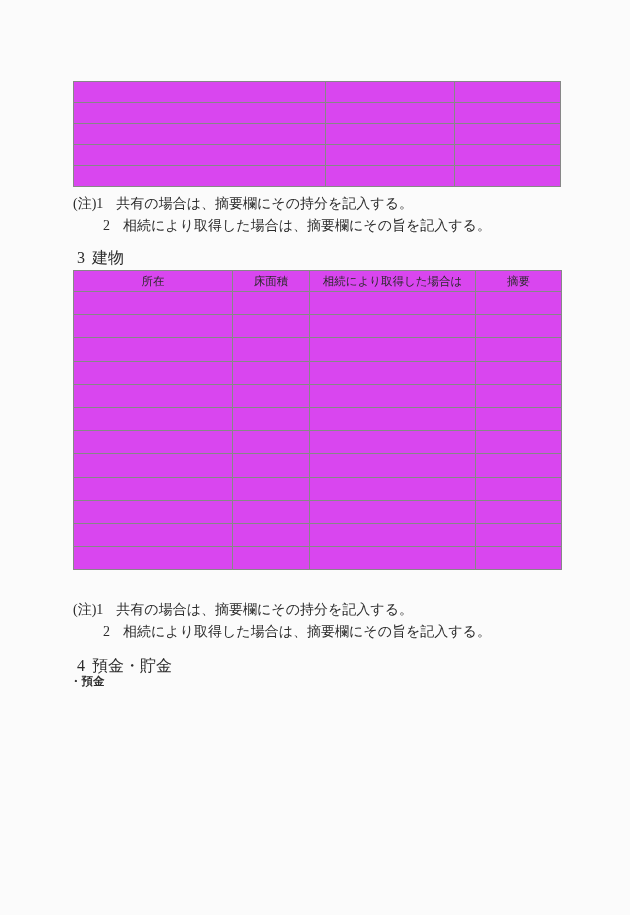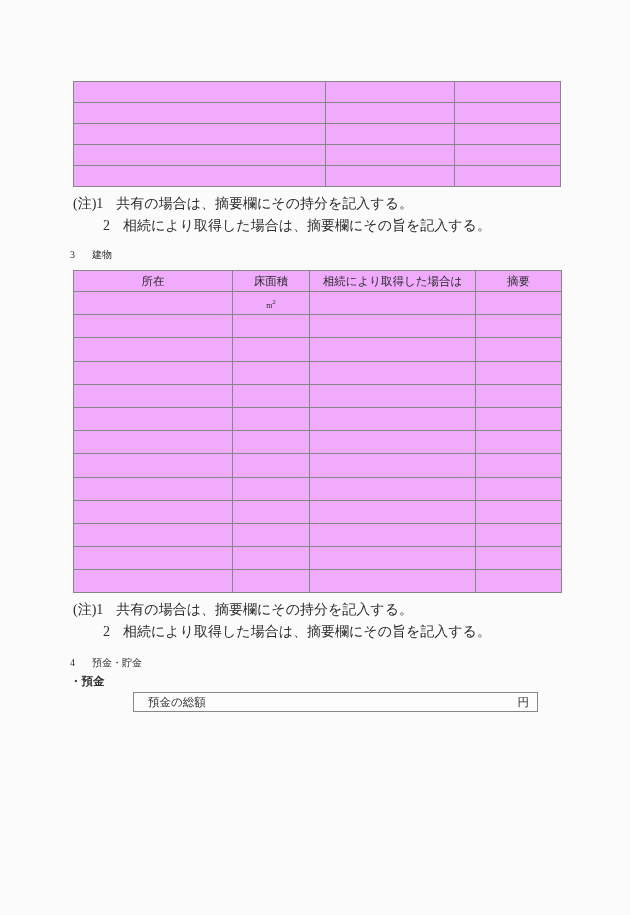--- a/index.html
+++ b/index.html
@@ -21,21 +21,21 @@
     top: 0;
     width: 630px;
     height: 915px;
   }
 
   
   .form-table {
     position: absolute;
     border-collapse: collapse;
     table-layout: fixed;
-    background: #f0abfc;
+    background: #d946ef;
   }
   .form-table td, .form-table th {
     border: 1px solid #878787;
     padding: 0;
     font-weight: normal;
     font-size: 11.5px;
     color: #2b2b2b;
     text-align: center;
     vertical-align: middle;
     line-height: 1.1;
@@ -92,22 +92,23 @@
     width: 20px;
     text-align: left;
   }
   .note-lead {
     display: inline-block;
   }
 
   
   .section-heading {
     position: absolute;
-    font-size: 10px;
+    font-size: 16px;
     white-space: nowrap;
+    text-align: center;
   }
   .section-heading .sec-num {
     display: inline-block;
     width: 22px;
   }
   .bullet-heading {
     position: absolute;
     font-size: 11.5px;
     white-space: nowrap;
     font-weight: bold;
@@ -184,26 +185,20 @@
       <tr>
         <th style="width:158px">所在</th>
         <th style="width:76px">床面積</th>
         <th style="width:165px">相続により取得した場合は</th>
         <th style="width:85px">摘要</th>
       </tr>
     </thead>
     <tbody>
       <tr>
         <td></td>
-        <td class="unit-cell"><span class="unit-glyph"><span>m</span><sup>2</sup></span></td>
-        <td></td>
-        <td></td>
-      </tr>
-      <tr>
-        <td></td>
         <td></td>
         <td></td>
         <td></td>
       </tr>
       <tr>
         <td></td>
         <td></td>
         <td></td>
         <td></td>
       </tr>
@@ -274,19 +269,15 @@
     <span class="note-line"><span class="note-lead">(注)</span><span class="note-num">1</span><span>共有の場合は、摘要欄にその持分を記入する。</span></span>
     <span class="note-line"><span class="note-indent"></span><span class="note-num">2</span><span>相続により取得した場合は、摘要欄にその旨を記入する。</span></span>
   </div>
 
   <div class="section-heading" style="left:70px; top:656px;">
     <span class="sec-num">4</span><span>預金・貯金</span>
   </div>
 
   <div class="bullet-heading" style="left:70px; top:674px;">・預金</div>
 
-  <div id="deposit-box">
-    <span class="dep-label">預金の総額</span>
-    <span class="dep-unit">円</span>
-  </div>
 
 
 </div>
 
 </body></html>

